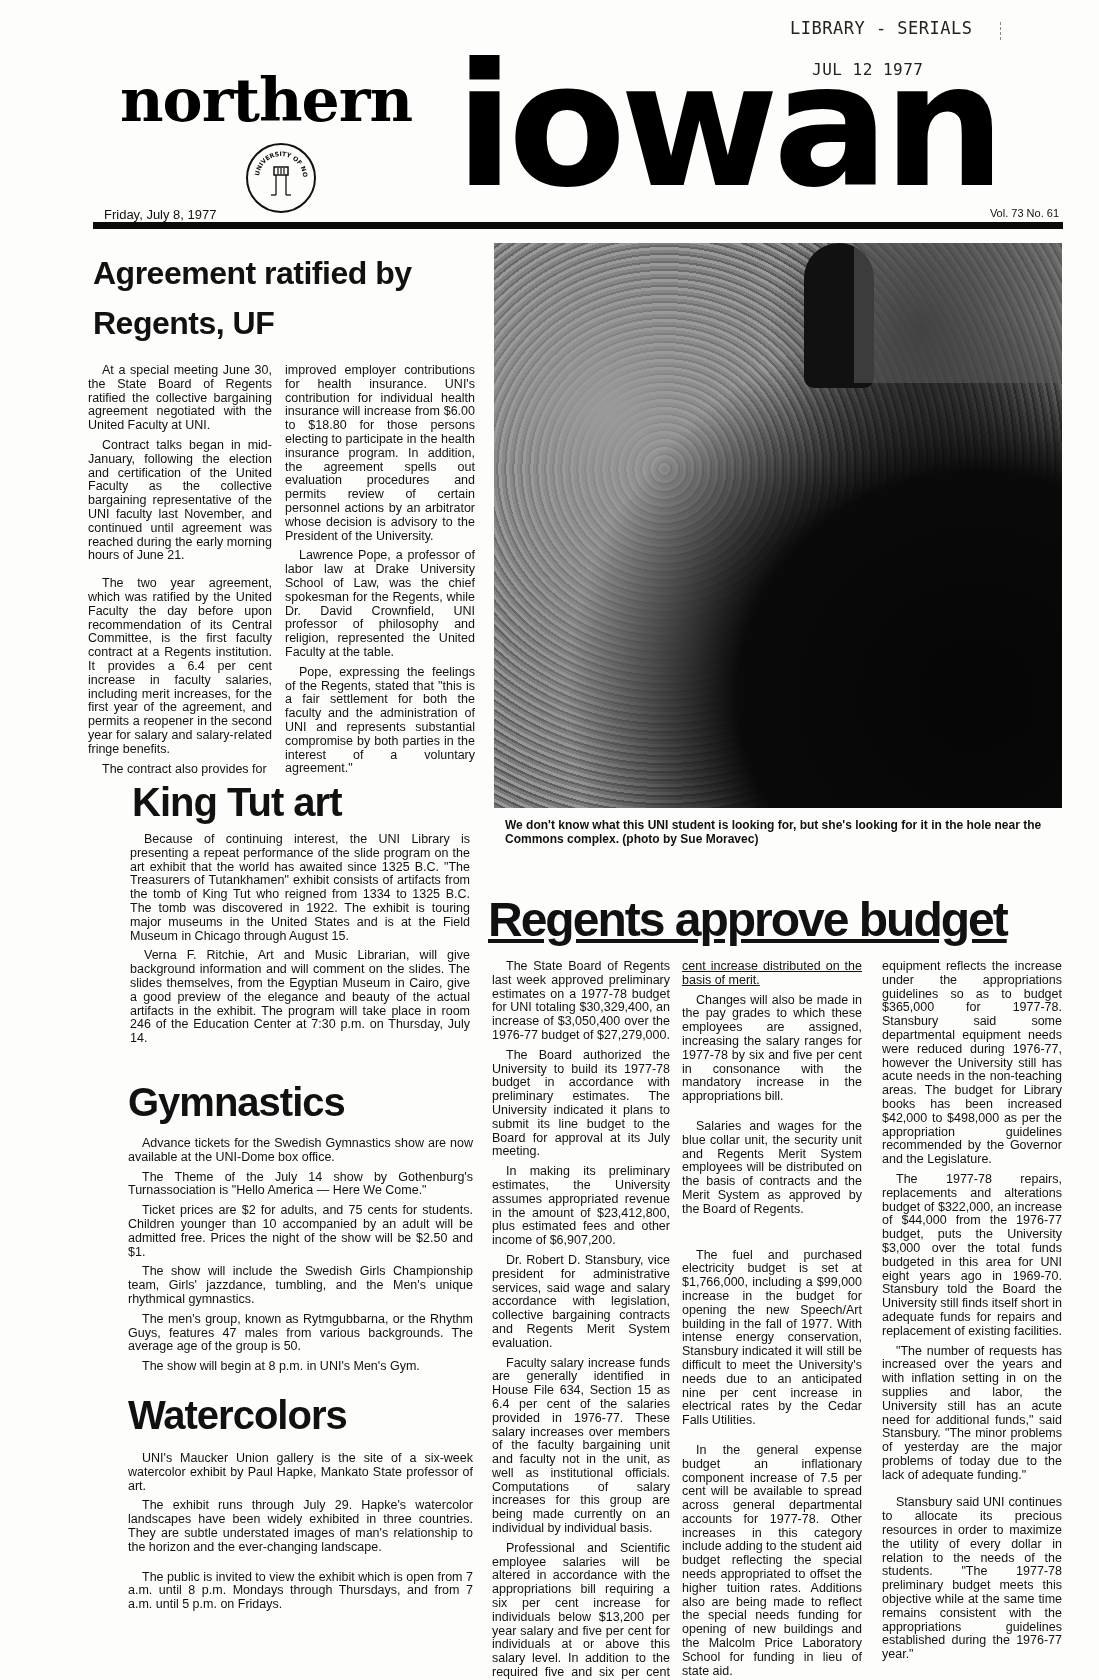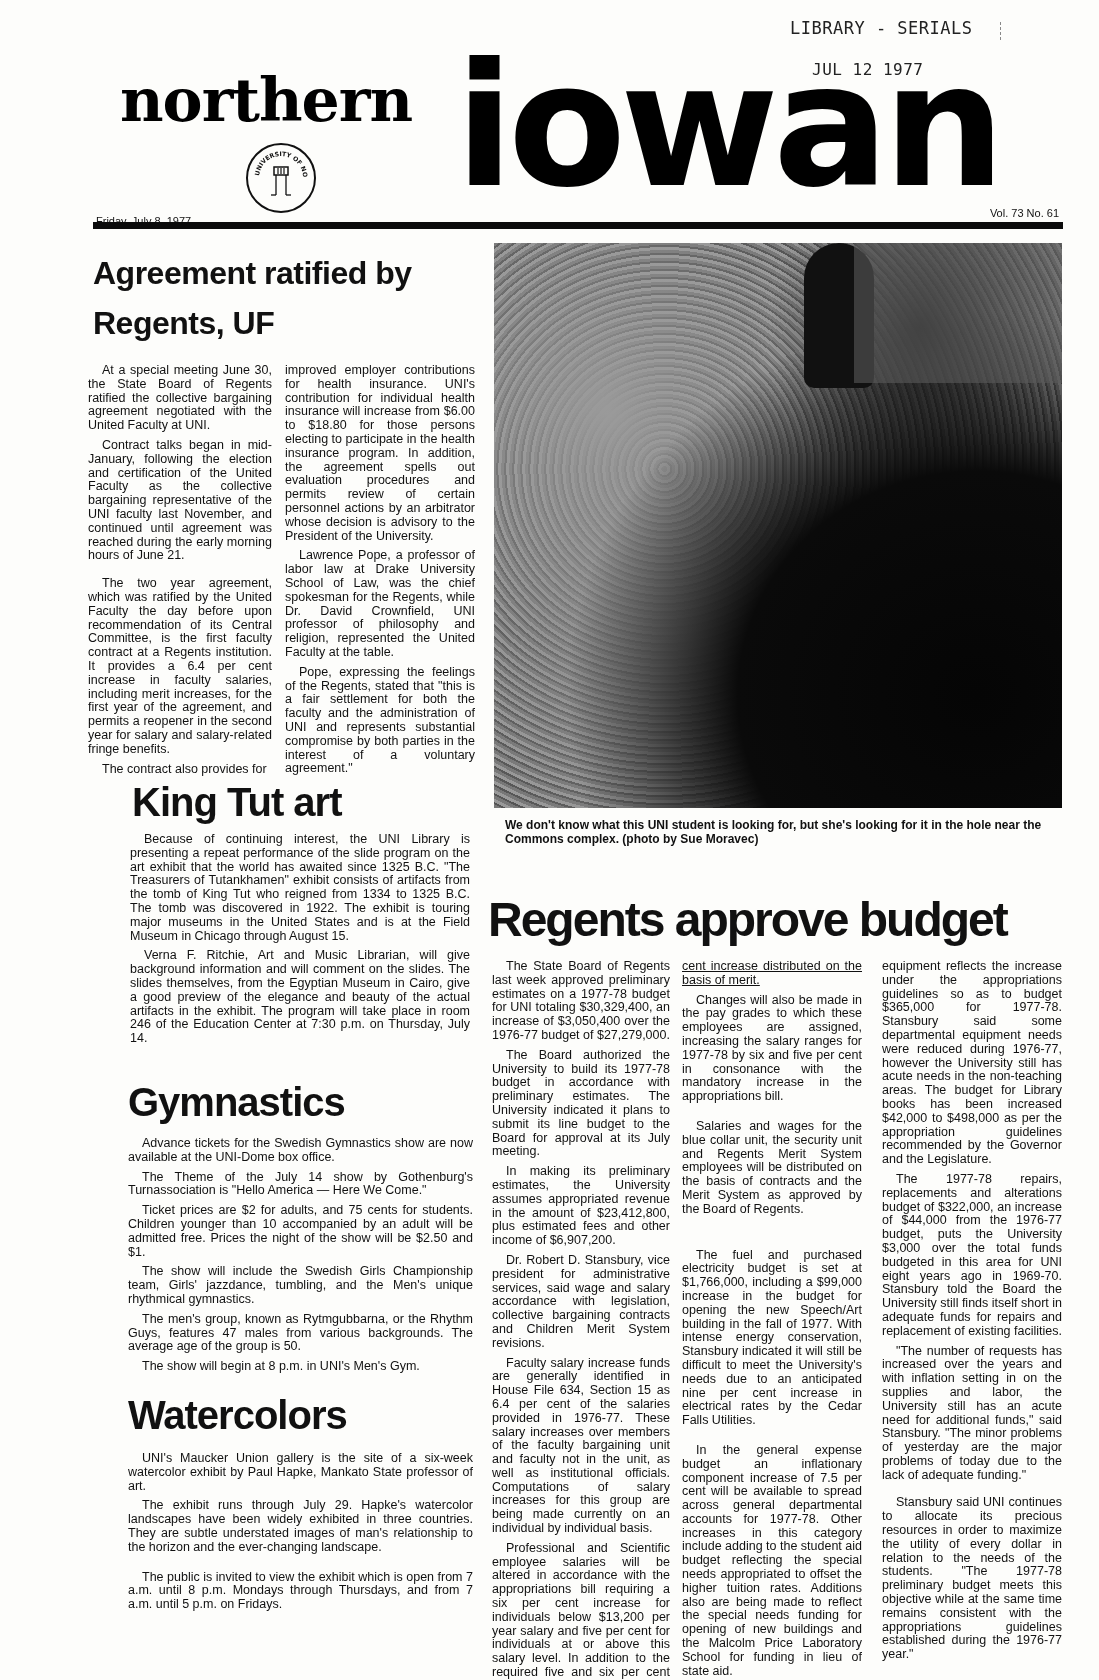--- a/index.html
+++ b/index.html
@@ -14,38 +14,38 @@
     left: 120px; top: 70px; font-family: "DejaVu Serif", serif; font-weight: bold;
     font-size: 60px; letter-spacing: -1px; color: #000; line-height: 1; text-align: center;
   }
   .mast-iowan {
     left: 455px; top: 40px; font-family: "DejaVu Sans", sans-serif; font-weight: bold;
     font-size: 172px; letter-spacing: -6px; color: #000; line-height: 1;
   }
   .seal {
     left: 246px; top: 143px; width: 66px; height: 66px; border: 2px solid #111; border-radius: 50%;
   }
-  .dateline { left: 96px; top: 207px; font-size: 11px; margin-top: 8px; }
+  .dateline { left: 104px; top: 207px; font-size: 13px; }
   .volline { right: 40px; top: 207px; font-size: 11px; }
   .rule { left: 93px; top: 222px; width: 970px; height: 7px; background: #0b0b0b; }
   .headline-main { left: 93px; top: 248px; width: 380px; font-size: 32px; font-weight: bold; line-height: 50px; letter-spacing: -0.5px; }
   .col { font-size: 12.5px; line-height: 13.8px; text-align: justify; }
   .col p { margin: 0 0 6px 0; text-indent: 14px; }
   .photo {
   left: 494px; top: 243px; width: 568px; height: 565px; background: #6e6e6e;
   background-image:
       radial-gradient(ellipse at 85% 80%, #050505 0%, #0a0a0a 35%, rgba(0,0,0,0) 60%),
       radial-gradient(ellipse at 75% 15%, #222 0%, rgba(0,0,0,0) 25%),
       radial-gradient(circle at 20% 30%, #9a9a9a 0%, rgba(0,0,0,0) 40%),
       radial-gradient(circle at 35% 70%, #8c8c8c 0%, rgba(0,0,0,0) 45%),
       repeating-radial-gradient(circle at 30% 40%, #777 0 3px, #999 3px 6px, #555 6px 8px);
   }
   .caption { left: 505px; top: 818px; width: 560px; font-size: 12px; font-weight: bold; line-height: 14px; }
   .section-head { font-size: 40px; font-weight: bold; letter-spacing: -1px; line-height: 1; }
-  .budget-head { left: 488px; top: 896px; font-size: 48px; font-weight: bold; letter-spacing: -2px; line-height: 1; }
+  .budget-head { left: 488px; top: 896px; font-size: 48px; font-weight: bold; letter-spacing: -2px; line-height: 1; text-decoration: underline; }
 </style>
 </head>
 <body>
 
 <div class="abs stamp" style="left:790px; top:18px;">LIBRARY - SERIALS</div>
 <div class="abs" style="left:1000px; top:22px; width:1px; height:18px; border-left:1px dashed #888;"></div>
 <div class="abs stamp" style="left:812px; top:60px; font-size:16px;">JUL 12 1977</div>
 
 <div class="abs mast-northern">northern</div>
 <div class="abs mast-iowan">iowan</div>
@@ -109,21 +109,21 @@
   <p>UNI's Maucker Union gallery is the site of a six-week watercolor exhibit by Paul Hapke, Mankato State professor of art.</p>
   <p style="margin-bottom:16px;">The exhibit runs through July 29. Hapke's watercolor landscapes have been widely exhibited in three countries. They are subtle understated images of man's relationship to the horizon and the ever-changing landscape.</p>
   <p>The public is invited to view the exhibit which is open from 7 a.m. until 8 p.m. Mondays through Thursdays, and from 7 a.m. until 5 p.m. on Fridays.</p>
 </div>
 
 <div class="abs budget-head">Regents approve budget</div>
 <div class="abs col" style="left:492px; top:960px; width:178px;">
   <p>The State Board of Regents last week approved preliminary estimates on a 1977-78 budget for UNI totaling $30,329,400, an increase of $3,050,400 over the 1976-77 budget of $27,279,000.</p>
   <p>The Board authorized the University to build its 1977-78 budget in accordance with preliminary estimates. The University indicated it plans to submit its line budget to the Board for approval at its July meeting.</p>
   <p>In making its preliminary estimates, the University assumes appropriated revenue in the amount of $23,412,800, plus estimated fees and other income of $6,907,200.</p>
-  <p>Dr. Robert D. Stansbury, vice president for administrative services, said wage and salary accordance with legislation, collective bargaining contracts and Children Merit System revisions.</p>
+  <p>Dr. Robert D. Stansbury, vice president for administrative services, said wage and salary accordance with legislation, collective bargaining contracts and Regents Merit System evaluation.</p>
   <p>Faculty salary increase funds are generally identified in House File 634, Section 15 as 6.4 per cent of the salaries provided in 1976-77. These salary increases over members of the faculty bargaining unit and faculty not in the unit, as well as institutional officials. Computations of salary increases for this group are being made currently on an individual by individual basis.</p>
   <p>Professional and Scientific employee salaries will be altered in accordance with the appropriations bill requiring a six per cent increase for individuals below $13,200 per year salary and five per cent for individuals at or above this salary level. In addition to the required five and six per cent increases, P/S personnel will receive a two per</p>
 </div>
 <div class="abs col" style="left:682px; top:960px; width:180px;">
   <p style="text-indent:0;text-decoration:underline;">cent increase distributed on the basis of merit.</p>
   <p style="margin-bottom:16px;">Changes will also be made in the pay grades to which these employees are assigned, increasing the salary ranges for 1977-78 by six and five per cent in consonance with the mandatory increase in the appropriations bill.</p>
   <p style="margin-bottom:32px;">Salaries and wages for the blue collar unit, the security unit and Regents Merit System employees will be distributed on the basis of contracts and the Merit System as approved by the Board of Regents.</p>
   <p style="margin-bottom:16px;">The fuel and purchased electricity budget is set at $1,766,000, including a $99,000 increase in the budget for opening the new Speech/Art building in the fall of 1977. With intense energy conservation, Stansbury indicated it will still be difficult to meet the University's needs due to an anticipated nine per cent increase in electrical rates by the Cedar Falls Utilities.</p>
   <p style="margin-bottom:16px;">In the general expense budget an inflationary component increase of 7.5 per cent will be available to spread across general departmental accounts for 1977-78. Other increases in this category include adding to the student aid budget reflecting the special needs appropriated to offset the higher tuition rates. Additions also are being made to reflect the special needs funding for opening of new buildings and the Malcolm Price Laboratory School for funding in lieu of state aid.</p>
   <p>The amount budgeted for</p>

